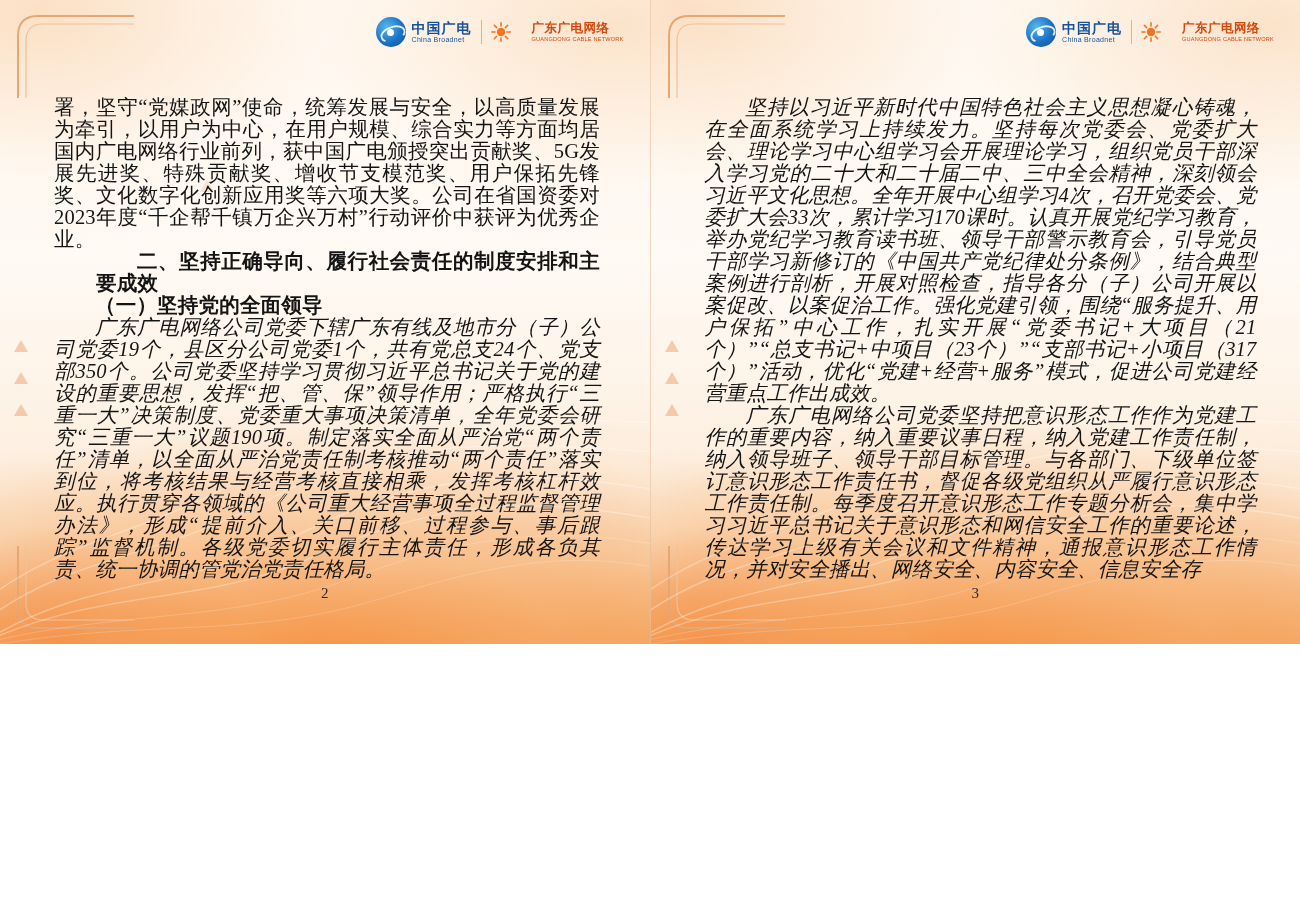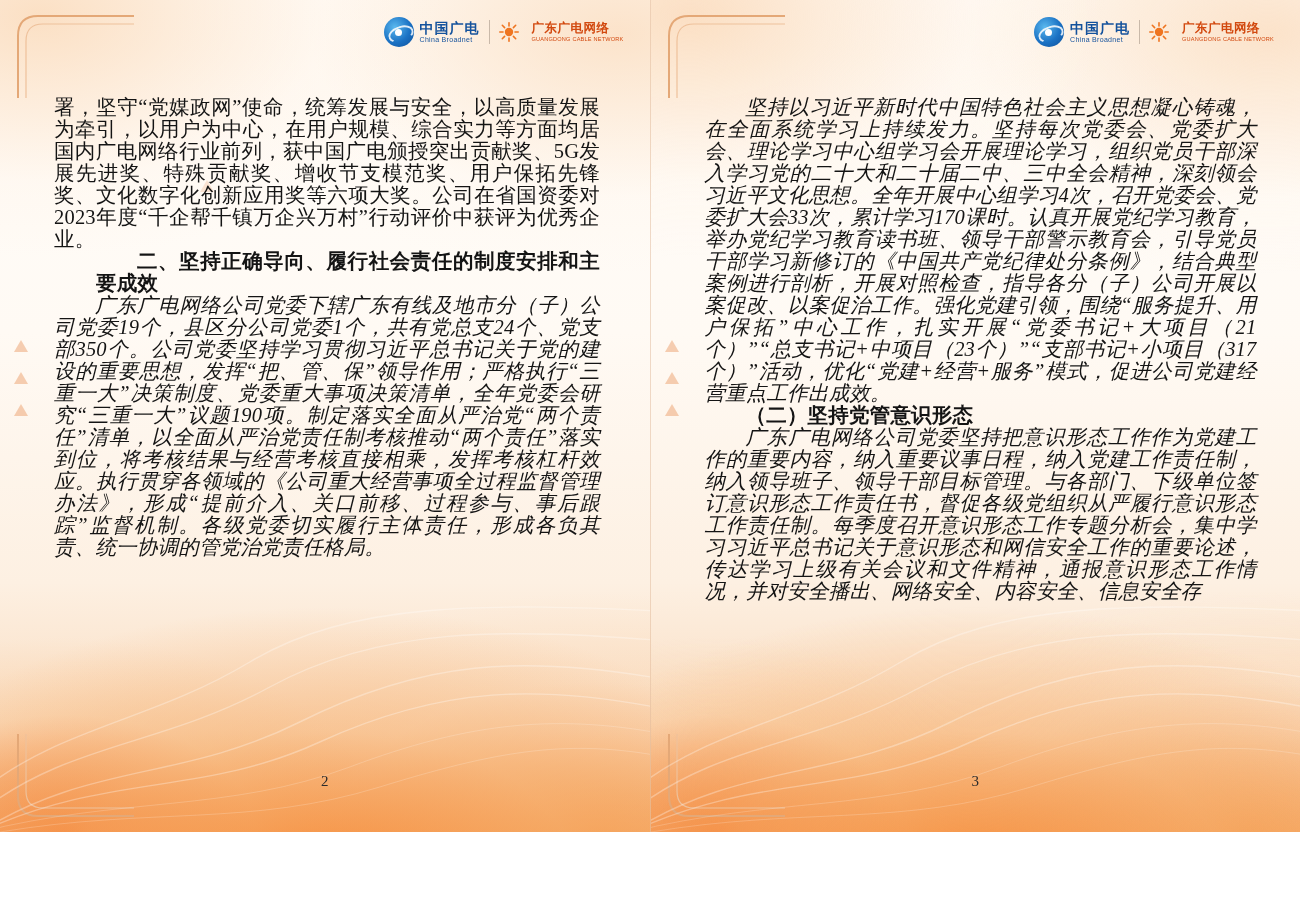--- a/index.html
+++ b/index.html
@@ -15,21 +15,21 @@
   }
   .spread {
     position: relative;
     width: 1300px;
     height: 920px;
     display: flex;
   }
   .page {
     position: relative;
     width: 650px;
-    height: 832px;
+    height: 644px;
     overflow: hidden;
     background:
       radial-gradient(ellipse 700px 380px at 50% 104%, rgba(246,140,58,0.85) 0%, rgba(247,170,100,0.45) 35%, rgba(255,244,232,0) 68%),
       radial-gradient(ellipse 420px 260px at 10% 100%, rgba(243,118,40,0.75) 0%, rgba(250,190,130,0.25) 45%, rgba(255,245,235,0) 75%),
       radial-gradient(ellipse 520px 300px at 92% 100%, rgba(245,150,70,0.55) 0%, rgba(252,205,160,0.2) 50%, rgba(255,245,235,0) 80%),
       radial-gradient(ellipse 520px 300px at 6% 2%, rgba(250,214,178,0.75) 0%, rgba(255,240,225,0.25) 55%, rgba(255,252,248,0) 80%),
       radial-gradient(ellipse 560px 300px at 95% 4%, rgba(250,216,182,0.7) 0%, rgba(255,242,228,0.2) 55%, rgba(255,252,248,0) 80%),
       linear-gradient(180deg, #fffdfa 0%, #fffaf4 40%, #fdf0e2 70%, #f9dcc0 88%, #f3b277 100%);
   }
   .page.right {
@@ -107,21 +107,21 @@
     font-family: "Liberation Sans", sans-serif;
   }
   .logo-sep {
     width: 1px;
     height: 24px;
     background: #c9b9a9;
   }
   .logo-gd {
     display: flex;
     align-items: center;
-    gap: 13px;
+    gap: 21px;
   }
   .gd-mark {
     width: 20px; height: 20px;
     position: relative;
   }
   .gd-text { line-height: 1.08; }
   .gd-cn {
     font-size: 12.5px;
     font-weight: bold;
     color: #d2490f;
@@ -235,20 +235,21 @@
         <div class="gd-text">
           <div class="gd-cn">广东广电网络</div>
           <div class="gd-en">GUANGDONG CABLE NETWORK</div>
         </div>
       </div>
     </div>
 
     <div class="content">
       <p class="para">署，坚守“党媒政网”使命，统筹发展与安全，以高质量发展为牵引，以用户为中心，在用户规模、综合实力等方面均居国内广电网络行业前列，获中国广电颁授突出贡献奖、5G发展先进奖、特殊贡献奖、增收节支模范奖、用户保拓先锋奖、文化数字化创新应用奖等六项大奖。公司在省国资委对2023年度“千企帮千镇万企兴万村”行动评价中获评为优秀企业。</p>
       <p class="para heading">二、坚持正确导向、履行社会责任的制度安排和主要成效</p>
+      <p class="para subheading">（一）坚持党的全面领导</p>
       <p class="para indent">广东广电网络公司党委下辖广东有线及地市分（子）公司党委19个，县区分公司党委1个，共有党总支24个、党支部350个。公司党委坚持学习贯彻习近平总书记关于党的建设的重要思想，发挥“把、管、保”领导作用；严格执行“三重一大”决策制度、党委重大事项决策清单，全年党委会研究“三重一大”议题190项。制定落实全面从严治党“两个责任”清单，以全面从严治党责任制考核推动“两个责任”落实到位，将考核结果与经营考核直接相乘，发挥考核杠杆效应。执行贯穿各领域的《公司重大经营事项全过程监督管理办法》，形成“提前介入、关口前移、过程参与、事后跟踪”监督机制。各级党委切实履行主体责任，形成各负其责、统一协调的管党治党责任格局。</p>
     </div>
 
     <div class="swirls">
       <svg viewBox="0 0 650 300" preserveAspectRatio="none">
         <g fill="none" stroke="#ffffff" stroke-opacity="0.55" stroke-width="1.4">
           <path d="M-20 300 C 90 230, 180 250, 300 190 S 520 120, 680 150"></path>
           <path d="M-20 300 C 110 240, 200 265, 320 210 S 540 150, 680 180"></path>
           <path d="M-20 280 C 70 210, 160 215, 270 155 S 500 95, 680 110"></path>
           <path d="M-20 260 C 60 195, 150 190, 250 130 S 480 70, 680 80"></path>
@@ -308,21 +309,20 @@
         </div>
         <div class="gd-text">
           <div class="gd-cn">广东广电网络</div>
           <div class="gd-en">GUANGDONG CABLE NETWORK</div>
         </div>
       </div>
     </div>
 
     <div class="content">
       <p class="para indent">坚持以习近平新时代中国特色社会主义思想凝心铸魂，在全面系统学习上持续发力。坚持每次党委会、党委扩大会、理论学习中心组学习会开展理论学习，组织党员干部深入学习党的二十大和二十届二中、三中全会精神，深刻领会习近平文化思想。全年开展中心组学习4次，召开党委会、党委扩大会33次，累计学习170课时。认真开展党纪学习教育，举办党纪学习教育读书班、领导干部警示教育会，引导党员干部学习新修订的《中国共产党纪律处分条例》，结合典型案例进行剖析，开展对照检查，指导各分（子）公司开展以案促改、以案促治工作。强化党建引领，围绕“服务提升、用户保拓”中心工作，扎实开展“党委书记+大项目（21个）”“总支书记+中项目（23个）”“支部书记+小项目（317个）”活动，优化“党建+经营+服务”模式，促进公司党建经营重点工作出成效。</p>
-      <p class="para subheading">（二）坚持党管意识形态</p>
       <p class="para indent">广东广电网络公司党委坚持把意识形态工作作为党建工作的重要内容，纳入重要议事日程，纳入党建工作责任制，纳入领导班子、领导干部目标管理。与各部门、下级单位签订意识形态工作责任书，督促各级党组织从严履行意识形态工作责任制。每季度召开意识形态工作专题分析会，集中学习习近平总书记关于意识形态和网信安全工作的重要论述，传达学习上级有关会议和文件精神，通报意识形态工作情况，并对安全播出、网络安全、内容安全、信息安全存</p>
     </div>
 
     <div class="swirls">
       <svg viewBox="0 0 650 300" preserveAspectRatio="none">
         <g fill="none" stroke="#ffffff" stroke-opacity="0.55" stroke-width="1.4">
           <path d="M-20 300 C 90 230, 180 250, 300 190 S 520 120, 680 150"></path>
           <path d="M-20 300 C 110 240, 200 265, 320 210 S 540 150, 680 180"></path>
           <path d="M-20 280 C 70 210, 160 215, 270 155 S 500 95, 680 110"></path>
           <path d="M-20 260 C 60 195, 150 190, 250 130 S 480 70, 680 80"></path>

